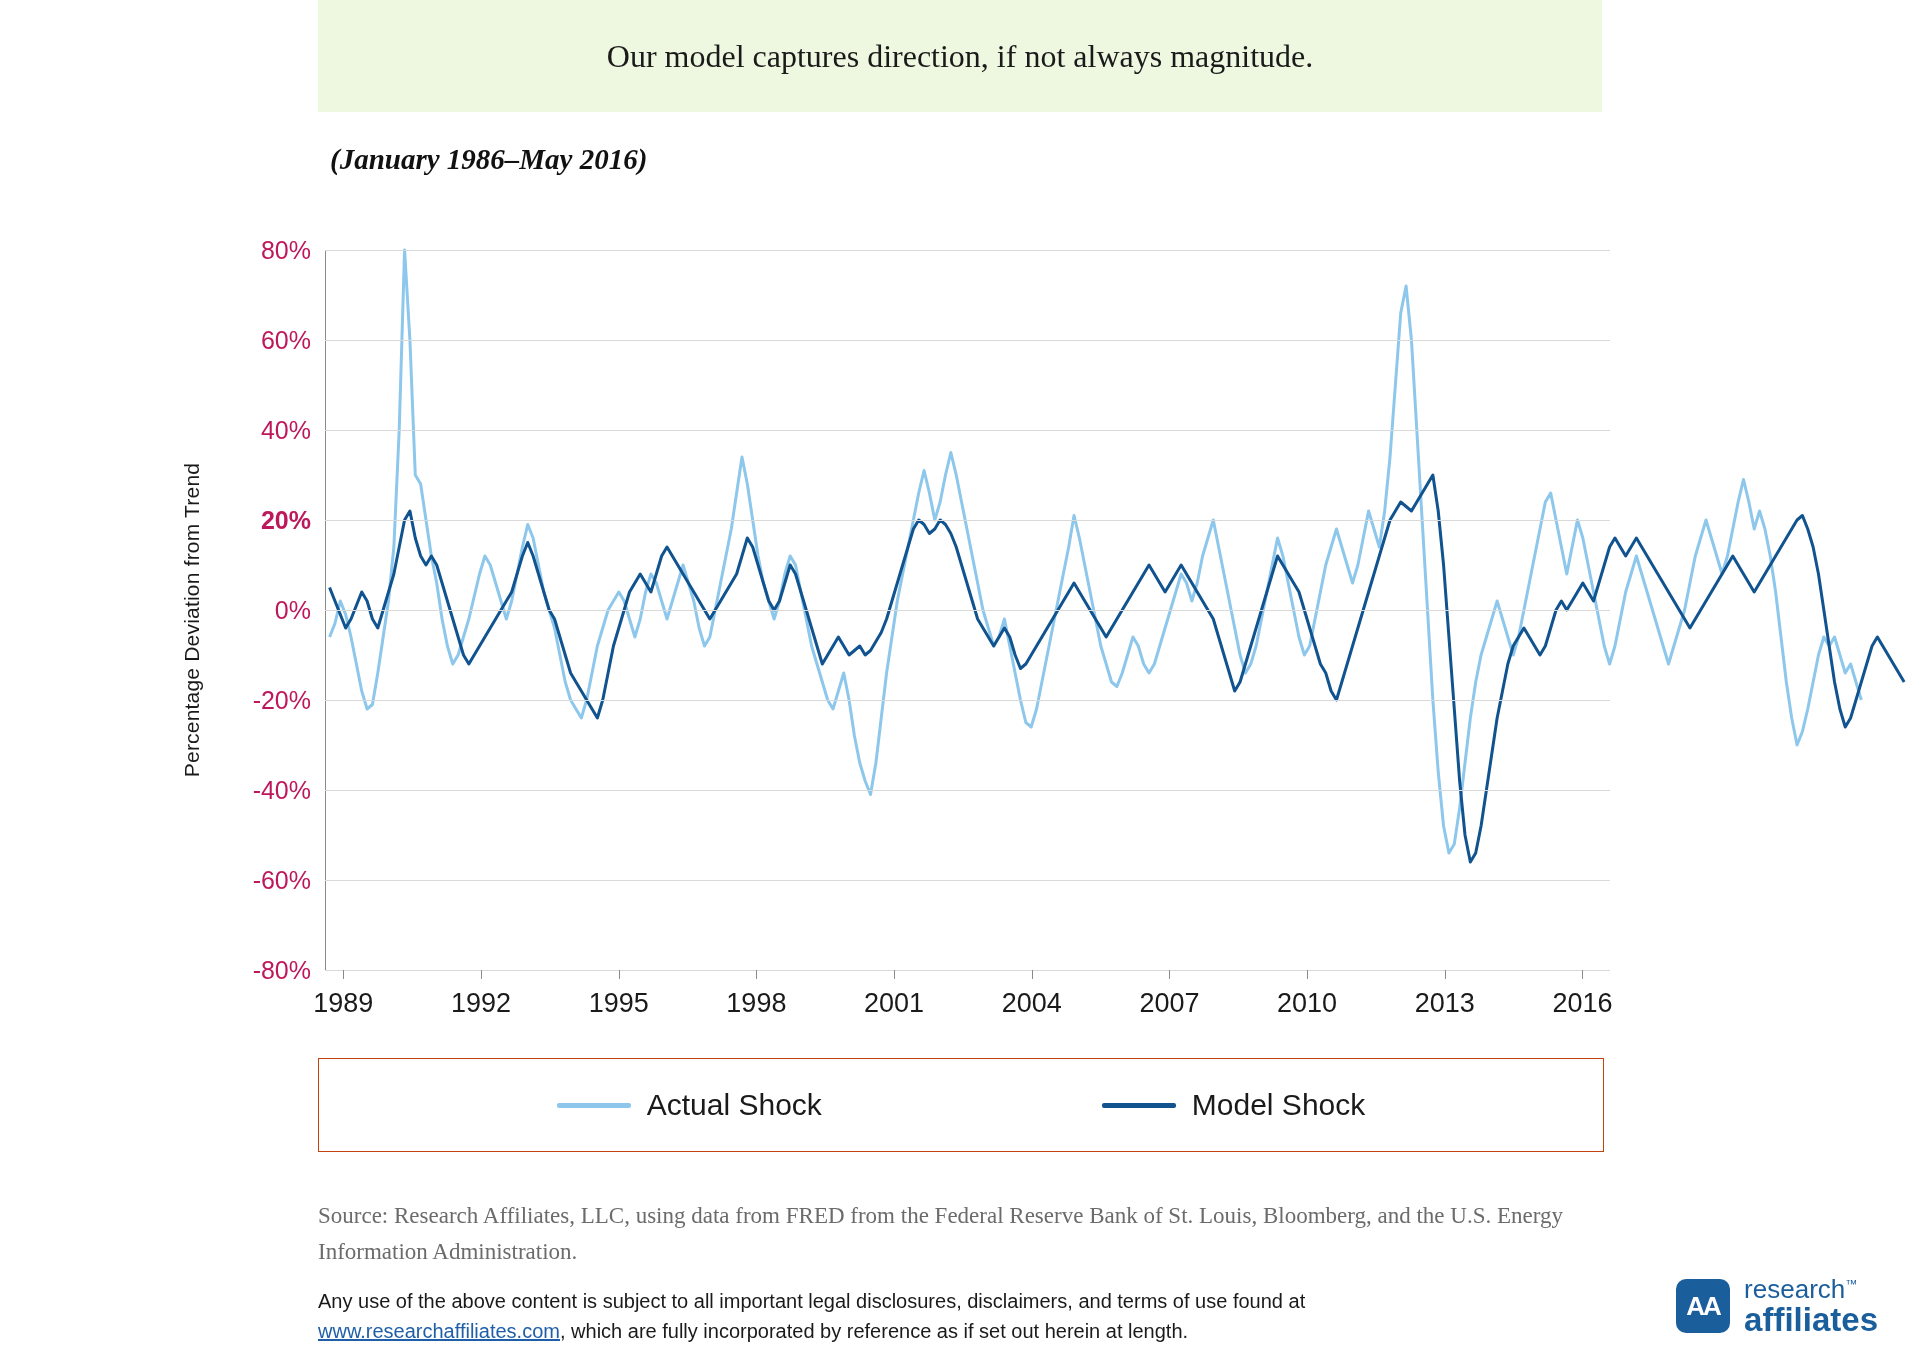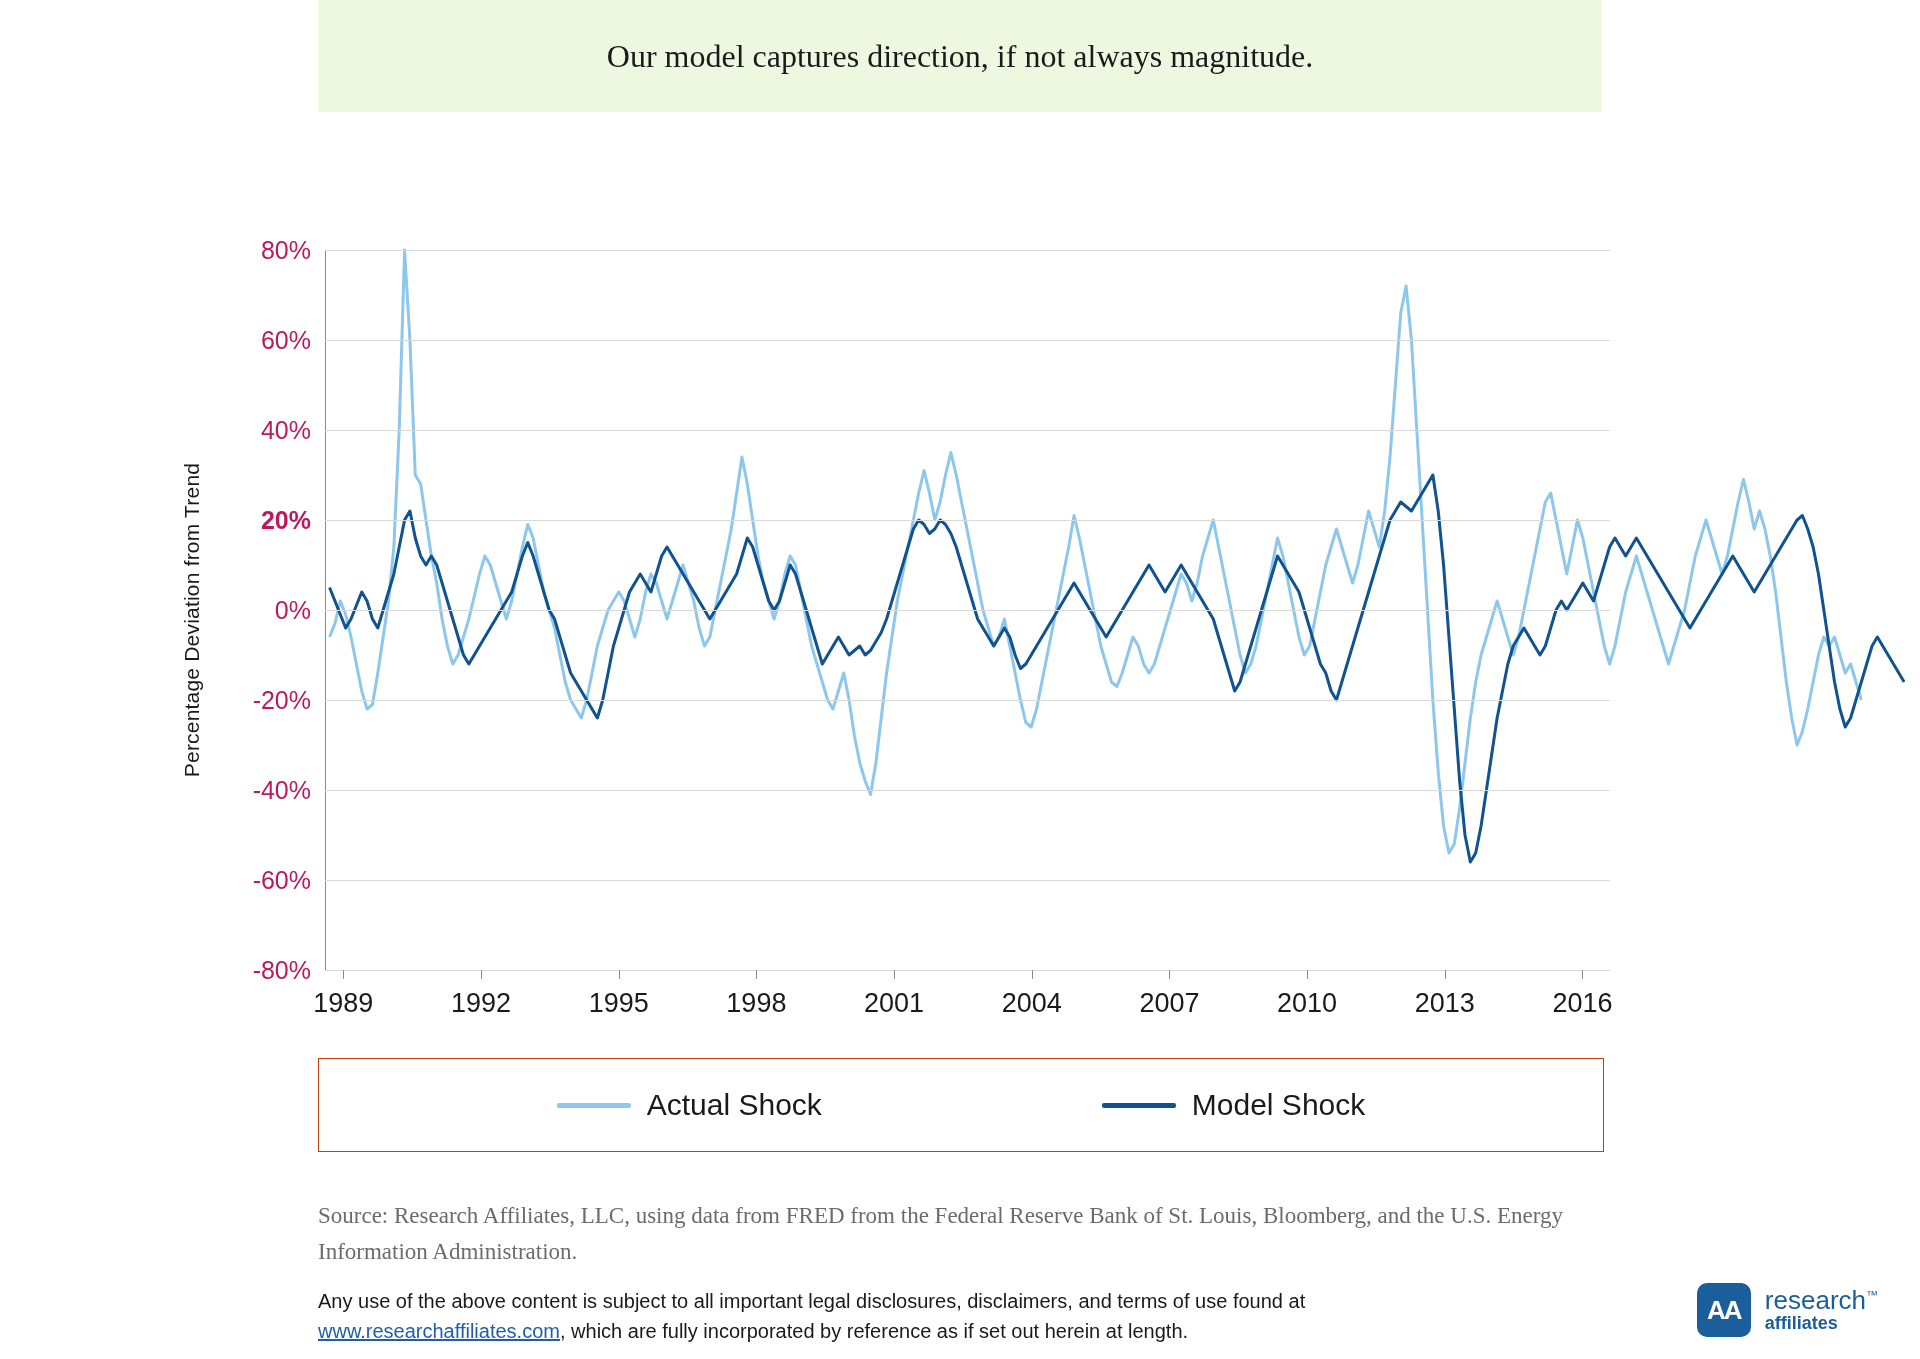--- a/index.html
+++ b/index.html
@@ -100,31 +100,32 @@
     position:absolute;right:42px;bottom:22px;
     display:flex;align-items:center;gap:14px;
   }
   .logo-mark{
     width:54px;height:54px;border-radius:10px;background:#1b5e9c;
     display:flex;align-items:center;justify-content:center;
     color:#fff;font-size:26px;font-weight:bold;letter-spacing:-2px;
   }
   .logo-text{line-height:1.04;color:#1b5e9c;}
   .logo-text .l1{font-size:26px;}
-  .logo-text .l2{font-size:18px;font-weight:bold;}
+  .logo-text .l2{font-size:33px;font-weight:bold;}
   .tm{font-size:12px;vertical-align:super;}
 </style>
 </head>
 <body>
 
 <div class="banner">
   <div class="banner-text">Our model captures direction, if not always magnitude.</div>
 </div>
 
 <div class="chart-title">
+  <span class="sub">(January 1986–May 2016)</span>
 </div>
 
 <div class="plot-wrap">
   <div class="ylabel">Percentage Deviation from Trend</div>
   <div class="axis-area" id="axis-area">
     <div class="axis-line-left"></div>
     <svg class="series" id="series-svg" viewBox="0 0 1285 720" preserveAspectRatio="none">
         <path d="M4.59 387.00 L9.94 373.50 L15.30 351.00 L20.66 364.50 L26.01 387.00 L31.37 414.00 L36.72 441.00 L42.08 459.00 L47.43 454.50 L52.79 423.00 L58.15 387.00 L63.50 351.00 L68.86 297.00 L74.21 180.00 L79.57 0.00 L84.92 90.00 L90.28 225.00 L95.64 234.00 L100.99 270.00 L106.35 306.00 L111.70 333.00 L117.06 369.00 L122.41 396.00 L127.77 414.00 L133.13 405.00 L138.48 387.00 L143.84 369.00 L149.19 346.50 L154.55 324.00 L159.90 306.00 L165.26 315.00 L170.62 333.00 L175.97 351.00 L181.33 369.00 L186.68 351.00 L192.04 324.00 L197.39 297.00 L202.75 274.50 L208.11 288.00 L213.46 315.00 L218.82 342.00 L224.17 360.00 L229.53 378.00 L234.88 405.00 L240.24 432.00 L245.60 450.00 L250.95 459.00 L256.31 468.00 L261.66 450.00 L267.02 423.00 L272.37 396.00 L277.73 378.00 L283.09 360.00 L288.44 351.00 L293.80 342.00 L299.15 351.00 L304.51 369.00 L309.86 387.00 L315.22 369.00 L320.58 342.00 L325.93 324.00 L331.29 333.00 L336.64 351.00 L342.00 369.00 L347.35 351.00 L352.71 333.00 L358.07 315.00 L363.42 333.00 L368.78 351.00 L374.13 378.00 L379.49 396.00 L384.84 387.00 L390.20 360.00 L395.56 333.00 L400.91 306.00 L406.27 279.00 L411.62 243.00 L416.98 207.00 L422.33 234.00 L427.69 270.00 L433.05 306.00 L438.40 333.00 L443.76 351.00 L449.11 369.00 L454.47 351.00 L459.82 324.00 L465.18 306.00 L470.53 315.00 L475.89 342.00 L481.25 369.00 L486.60 396.00 L491.96 414.00 L497.31 432.00 L502.67 450.00 L508.02 459.00 L513.38 441.00 L518.74 423.00 L524.09 450.00 L529.45 486.00 L534.80 513.00 L540.16 531.00 L545.51 544.50 L550.87 513.00 L556.23 468.00 L561.58 423.00 L566.94 387.00 L572.29 351.00 L577.65 324.00 L583.00 297.00 L588.36 270.00 L593.72 243.00 L599.07 220.50 L604.43 243.00 L609.78 270.00 L615.14 252.00 L620.49 225.00 L625.85 202.50 L631.21 225.00 L636.56 252.00 L641.92 279.00 L647.27 306.00 L652.63 333.00 L657.98 360.00 L663.34 378.00 L668.70 396.00 L674.05 387.00 L679.41 369.00 L684.76 396.00 L690.12 423.00 L695.47 450.00 L700.83 472.50 L706.19 477.00 L711.54 459.00 L716.90 432.00 L722.25 405.00 L727.61 378.00 L732.96 351.00 L738.32 324.00 L743.68 297.00 L749.03 265.50 L754.39 288.00 L759.74 315.00 L765.10 342.00 L770.45 369.00 L775.81 396.00 L781.17 414.00 L786.52 432.00 L791.88 436.50 L797.23 423.00 L802.59 405.00 L807.94 387.00 L813.30 396.00 L818.66 414.00 L824.01 423.00 L829.37 414.00 L834.72 396.00 L840.08 378.00 L845.43 360.00 L850.79 342.00 L856.15 324.00 L861.50 333.00 L866.86 351.00 L872.21 333.00 L877.57 306.00 L882.92 288.00 L888.28 270.00 L893.63 297.00 L898.99 324.00 L904.35 351.00 L909.70 378.00 L915.06 405.00 L920.41 423.00 L925.77 414.00 L931.12 396.00 L936.48 369.00 L941.84 342.00 L947.19 315.00 L952.55 288.00 L957.90 306.00 L963.26 333.00 L968.61 360.00 L973.97 387.00 L979.33 405.00 L984.68 396.00 L990.04 369.00 L995.39 342.00 L1000.75 315.00 L1006.10 297.00 L1011.46 279.00 L1016.82 297.00 L1022.17 315.00 L1027.53 333.00 L1032.88 315.00 L1038.24 288.00 L1043.59 261.00 L1048.95 279.00 L1054.31 297.00 L1059.66 261.00 L1065.02 207.00 L1070.37 135.00 L1075.73 63.00 L1081.08 36.00 L1086.44 90.00 L1091.80 180.00 L1097.15 270.00 L1102.51 360.00 L1107.86 450.00 L1113.22 522.00 L1118.57 576.00 L1123.93 603.00 L1129.29 594.00 L1134.64 558.00 L1140.00 513.00 L1145.35 468.00 L1150.71 432.00 L1156.06 405.00 L1161.42 387.00 L1166.78 369.00 L1172.13 351.00 L1177.49 369.00 L1182.84 387.00 L1188.20 405.00 L1193.55 387.00 L1198.91 360.00 L1204.27 333.00 L1209.62 306.00 L1214.98 279.00 L1220.33 252.00 L1225.69 243.00 L1231.04 270.00 L1236.40 297.00 L1241.76 324.00 L1247.11 297.00 L1252.47 270.00 L1257.82 288.00 L1263.18 315.00 L1268.53 342.00 L1273.89 369.00 L1279.25 396.00 L1284.60 414.00 L1289.96 396.00 L1295.31 369.00 L1300.67 342.00 L1306.02 324.00 L1311.38 306.00 L1316.73 324.00 L1322.09 342.00 L1327.45 360.00 L1332.80 378.00 L1338.16 396.00 L1343.51 414.00 L1348.87 396.00 L1354.22 378.00 L1359.58 360.00 L1364.94 333.00 L1370.29 306.00 L1375.65 288.00 L1381.00 270.00 L1386.36 288.00 L1391.71 306.00 L1397.07 324.00 L1402.43 306.00 L1407.78 279.00 L1413.14 252.00 L1418.49 229.50 L1423.85 252.00 L1429.20 279.00 L1434.56 261.00 L1439.92 279.00 L1445.27 306.00 L1450.63 342.00 L1455.98 387.00 L1461.34 432.00 L1466.69 468.00 L1472.05 495.00 L1477.41 481.50 L1482.76 459.00 L1488.12 432.00 L1493.47 405.00 L1498.83 387.00 L1504.18 396.00 L1509.54 387.00 L1514.90 405.00 L1520.25 423.00 L1525.61 414.00 L1530.96 432.00 L1536.32 450.00" fill="none" stroke="#8dc7ec" stroke-width="3" stroke-linejoin="round" vector-effect="non-scaling-stroke"></path>
         <path d="M4.59 337.50 L9.94 351.00 L15.30 364.50 L20.66 378.00 L26.01 369.00 L31.37 355.50 L36.72 342.00 L42.08 351.00 L47.43 369.00 L52.79 378.00 L58.15 360.00 L63.50 342.00 L68.86 324.00 L74.21 297.00 L79.57 270.00 L84.92 261.00 L90.28 288.00 L95.64 306.00 L100.99 315.00 L106.35 306.00 L111.70 315.00 L117.06 333.00 L122.41 351.00 L127.77 369.00 L133.13 387.00 L138.48 405.00 L143.84 414.00 L149.19 405.00 L154.55 396.00 L159.90 387.00 L165.26 378.00 L170.62 369.00 L175.97 360.00 L181.33 351.00 L186.68 342.00 L192.04 324.00 L197.39 306.00 L202.75 292.50 L208.11 306.00 L213.46 324.00 L218.82 342.00 L224.17 360.00 L229.53 369.00 L234.88 387.00 L240.24 405.00 L245.60 423.00 L250.95 432.00 L256.31 441.00 L261.66 450.00 L267.02 459.00 L272.37 468.00 L277.73 450.00 L283.09 423.00 L288.44 396.00 L293.80 378.00 L299.15 360.00 L304.51 342.00 L309.86 333.00 L315.22 324.00 L320.58 333.00 L325.93 342.00 L331.29 324.00 L336.64 306.00 L342.00 297.00 L347.35 306.00 L352.71 315.00 L358.07 324.00 L363.42 333.00 L368.78 342.00 L374.13 351.00 L379.49 360.00 L384.84 369.00 L390.20 360.00 L395.56 351.00 L400.91 342.00 L406.27 333.00 L411.62 324.00 L416.98 306.00 L422.33 288.00 L427.69 297.00 L433.05 315.00 L438.40 333.00 L443.76 351.00 L449.11 360.00 L454.47 351.00 L459.82 333.00 L465.18 315.00 L470.53 324.00 L475.89 342.00 L481.25 360.00 L486.60 378.00 L491.96 396.00 L497.31 414.00 L502.67 405.00 L508.02 396.00 L513.38 387.00 L518.74 396.00 L524.09 405.00 L529.45 400.50 L534.80 396.00 L540.16 405.00 L545.51 400.50 L550.87 391.50 L556.23 382.50 L561.58 369.00 L566.94 351.00 L572.29 333.00 L577.65 315.00 L583.00 297.00 L588.36 279.00 L593.72 270.00 L599.07 274.50 L604.43 283.50 L609.78 279.00 L615.14 270.00 L620.49 274.50 L625.85 283.50 L631.21 297.00 L636.56 315.00 L641.92 333.00 L647.27 351.00 L652.63 369.00 L657.98 378.00 L663.34 387.00 L668.70 396.00 L674.05 387.00 L679.41 378.00 L684.76 387.00 L690.12 405.00 L695.47 418.50 L700.83 414.00 L706.19 405.00 L711.54 396.00 L716.90 387.00 L722.25 378.00 L727.61 369.00 L732.96 360.00 L738.32 351.00 L743.68 342.00 L749.03 333.00 L754.39 342.00 L759.74 351.00 L765.10 360.00 L770.45 369.00 L775.81 378.00 L781.17 387.00 L786.52 378.00 L791.88 369.00 L797.23 360.00 L802.59 351.00 L807.94 342.00 L813.30 333.00 L818.66 324.00 L824.01 315.00 L829.37 324.00 L834.72 333.00 L840.08 342.00 L845.43 333.00 L850.79 324.00 L856.15 315.00 L861.50 324.00 L866.86 333.00 L872.21 342.00 L877.57 351.00 L882.92 360.00 L888.28 369.00 L893.63 387.00 L898.99 405.00 L904.35 423.00 L909.70 441.00 L915.06 432.00 L920.41 414.00 L925.77 396.00 L931.12 378.00 L936.48 360.00 L941.84 342.00 L947.19 324.00 L952.55 306.00 L957.90 315.00 L963.26 324.00 L968.61 333.00 L973.97 342.00 L979.33 360.00 L984.68 378.00 L990.04 396.00 L995.39 414.00 L1000.75 423.00 L1006.10 441.00 L1011.46 450.00 L1016.82 432.00 L1022.17 414.00 L1027.53 396.00 L1032.88 378.00 L1038.24 360.00 L1043.59 342.00 L1048.95 324.00 L1054.31 306.00 L1059.66 288.00 L1065.02 270.00 L1070.37 261.00 L1075.73 252.00 L1081.08 256.50 L1086.44 261.00 L1091.80 252.00 L1097.15 243.00 L1102.51 234.00 L1107.86 225.00 L1113.22 261.00 L1118.57 315.00 L1123.93 387.00 L1129.29 459.00 L1134.64 531.00 L1140.00 585.00 L1145.35 612.00 L1150.71 603.00 L1156.06 576.00 L1161.42 540.00 L1166.78 504.00 L1172.13 468.00 L1177.49 441.00 L1182.84 414.00 L1188.20 396.00 L1193.55 387.00 L1198.91 378.00 L1204.27 387.00 L1209.62 396.00 L1214.98 405.00 L1220.33 396.00 L1225.69 378.00 L1231.04 360.00 L1236.40 351.00 L1241.76 360.00 L1247.11 351.00 L1252.47 342.00 L1257.82 333.00 L1263.18 342.00 L1268.53 351.00 L1273.89 333.00 L1279.25 315.00 L1284.60 297.00 L1289.96 288.00 L1295.31 297.00 L1300.67 306.00 L1306.02 297.00 L1311.38 288.00 L1316.73 297.00 L1322.09 306.00 L1327.45 315.00 L1332.80 324.00 L1338.16 333.00 L1343.51 342.00 L1348.87 351.00 L1354.22 360.00 L1359.58 369.00 L1364.94 378.00 L1370.29 369.00 L1375.65 360.00 L1381.00 351.00 L1386.36 342.00 L1391.71 333.00 L1397.07 324.00 L1402.43 315.00 L1407.78 306.00 L1413.14 315.00 L1418.49 324.00 L1423.85 333.00 L1429.20 342.00 L1434.56 333.00 L1439.92 324.00 L1445.27 315.00 L1450.63 306.00 L1455.98 297.00 L1461.34 288.00 L1466.69 279.00 L1472.05 270.00 L1477.41 265.50 L1482.76 279.00 L1488.12 297.00 L1493.47 324.00 L1498.83 360.00 L1504.18 396.00 L1509.54 432.00 L1514.90 459.00 L1520.25 477.00 L1525.61 468.00 L1530.96 450.00 L1536.32 432.00 L1541.67 414.00 L1547.03 396.00 L1552.39 387.00 L1557.74 396.00 L1563.10 405.00 L1568.45 414.00 L1573.81 423.00 L1579.16 432.00" fill="none" stroke="#10538f" stroke-width="3" stroke-linejoin="round" vector-effect="non-scaling-stroke"></path>
       </svg>

